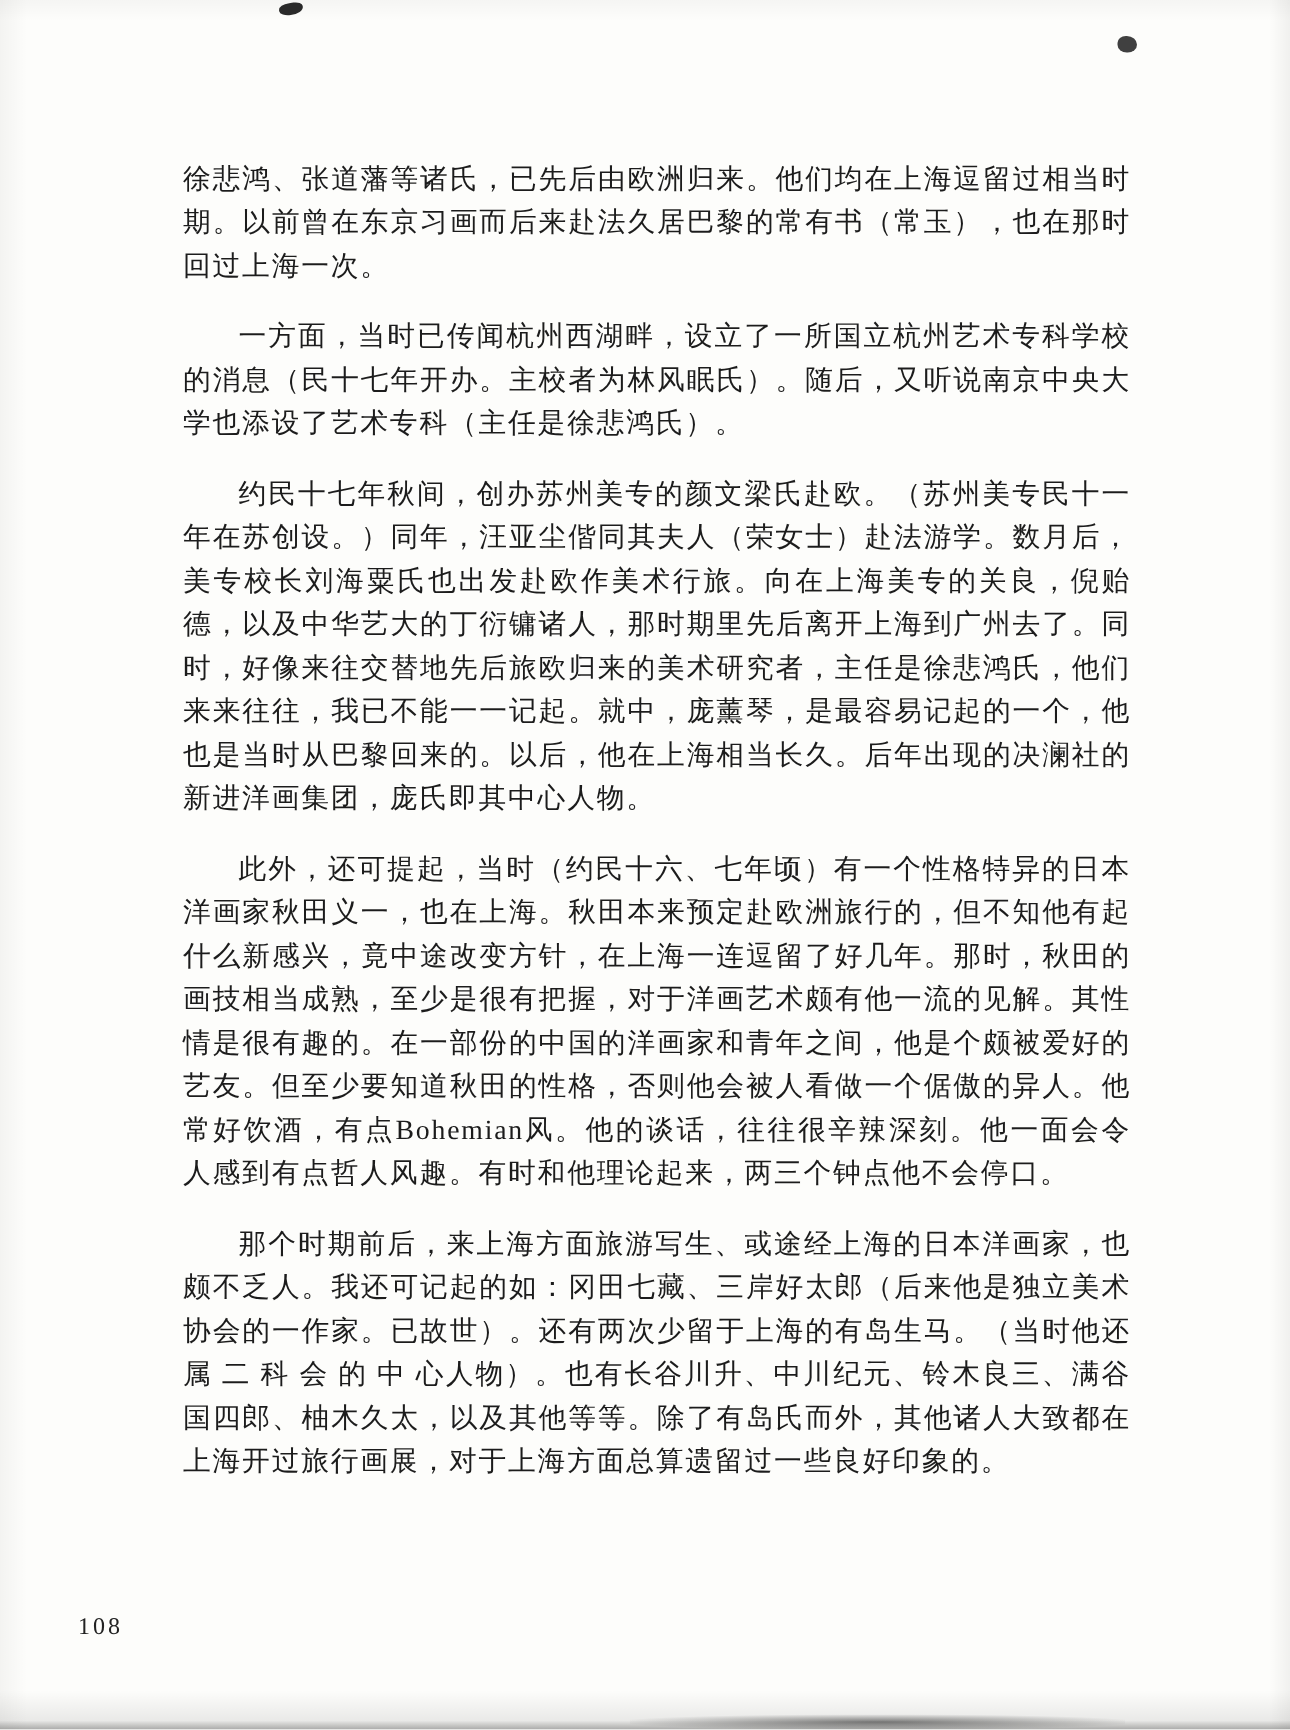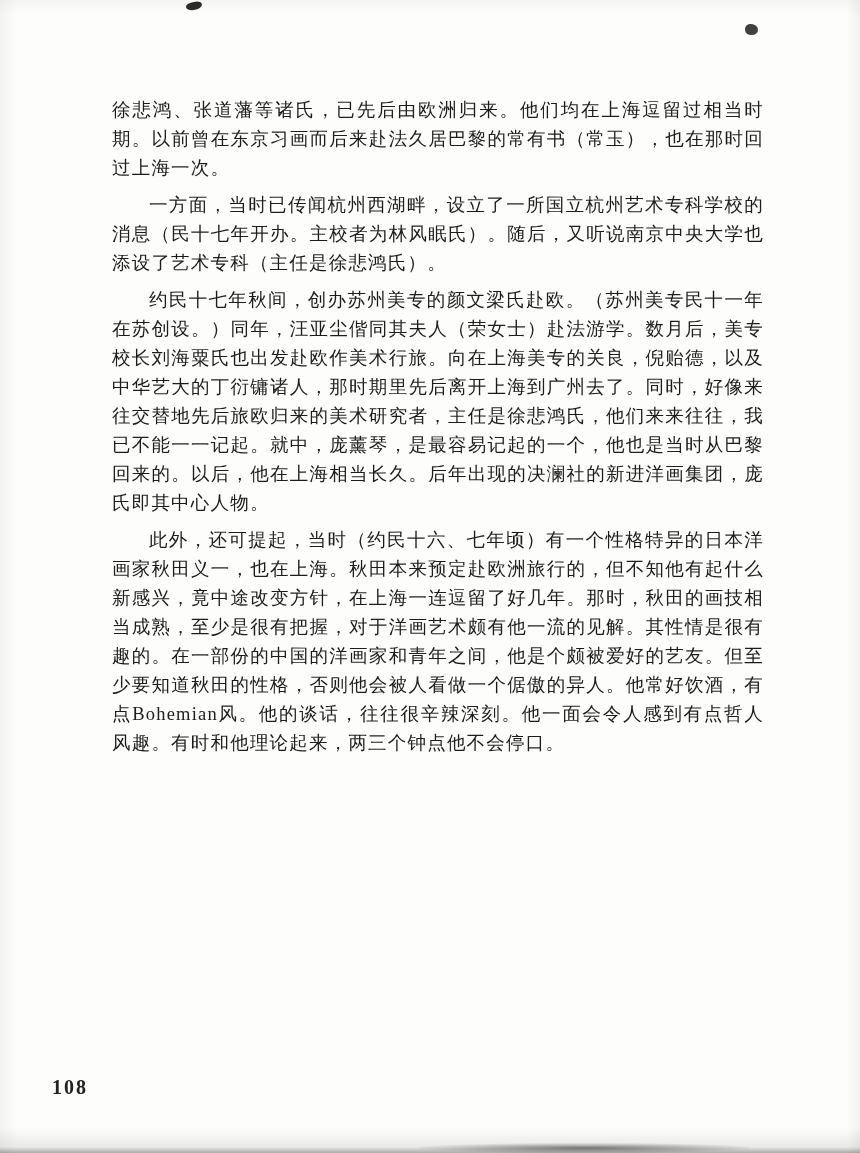--- a/index.html
+++ b/index.html
@@ -30,38 +30,37 @@
       linear-gradient(to bottom, rgba(0,0,0,0.03), rgba(0,0,0,0) 14px);
   }
   .text-block {
     position: absolute;
     left: 104px;
     top: 88px;
     width: 668px;
     text-align: justify;
   }
   .para {
-    margin: 8px;
+    margin: 18px;
     font-size: 18.5px;
     line-height: 29px;
     letter-spacing: 1.2px;
     text-align: justify;
     text-justify: inter-ideograph;
   }
   .para.indent {
     text-indent: 2em;
   }
   .page-number {
     position: absolute;
     left: 52px;
     top: 1076px;
-    font-size: 20px;
+    font-size: 16px;
     letter-spacing: 2px;
     color: #222;
-    font-weight: bold;
   }
   
   .artifact {
     position: absolute;
     pointer-events: none;
   }
   .artifact.mark-top-left {
     left: 186px;
     top: 2px;
     width: 16px;
@@ -101,20 +100,21 @@
 
   <span class="artifact mark-top-left"></span>
   <span class="artifact mark-top-right"></span>
 
   <div class="text-block">
 
   <p class="para">徐悲鸿、张道藩等诸氏，已先后由欧洲归来。他们均在上海逗留过相当时期。以前曾在东京习画而后来赴法久居巴黎的常有书（常玉），也在那时回过上海一次。</p>
       <p class="para indent">一方面，当时已传闻杭州西湖畔，设立了一所国立杭州艺术专科学校的消息（民十七年开办。主校者为林风眠氏）。随后，又听说南京中央大学也添设了艺术专科（主任是徐悲鸿氏）。</p>
       <p class="para indent">约民十七年秋间，创办苏州美专的颜文梁氏赴欧。（苏州美专民十一年在苏创设。）同年，汪亚尘偕同其夫人（荣女士）赴法游学。数月后，美专校长刘海粟氏也出发赴欧作美术行旅。向在上海美专的关良，倪贻德，以及中华艺大的丁衍镛诸人，那时期里先后离开上海到广州去了。同时，好像来往交替地先后旅欧归来的美术研究者，主任是徐悲鸿氏，他们来来往往，我已不能一一记起。就中，庞薰琴，是最容易记起的一个，他也是当时从巴黎回来的。以后，他在上海相当长久。后年出现的决澜社的新进洋画集团，庞氏即其中心人物。</p>
       <p class="para indent">此外，还可提起，当时（约民十六、七年顷）有一个性格特异的日本洋画家秋田义一，也在上海。秋田本来预定赴欧洲旅行的，但不知他有起什么新感兴，竟中途改变方针，在上海一连逗留了好几年。那时，秋田的画技相当成熟，至少是很有把握，对于洋画艺术颇有他一流的见解。其性情是很有趣的。在一部份的中国的洋画家和青年之间，他是个颇被爱好的艺友。但至少要知道秋田的性格，否则他会被人看做一个倨傲的异人。他常好饮酒，有点Bohemian风。他的谈话，往往很辛辣深刻。他一面会令人感到有点哲人风趣。有时和他理论起来，两三个钟点他不会停口。</p>
+      <p class="para indent">那个时期前后，来上海方面旅游写生、或途经上海的日本洋画家，也颇不乏人。我还可记起的如：冈田七藏、三岸好太郎（后来他是独立美术协会的一作家。已故世）。还有两次少留于上海的有岛生马。（当时他还属 二 科 会 的 中 心人物）。也有长谷川升、中川纪元、铃木良三、满谷国四郎、柚木久太，以及其他等等。除了有岛氏而外，其他诸人大致都在上海开过旅行画展，对于上海方面总算遗留过一些良好印象的。</p>
     </div>
 
   <div class="page-number">108</div>
 
   <span class="artifact smudge-bottom"></span>
   <span class="artifact shadow-bottom-edge"></span>
 
 </div>
 
 </body></html>

